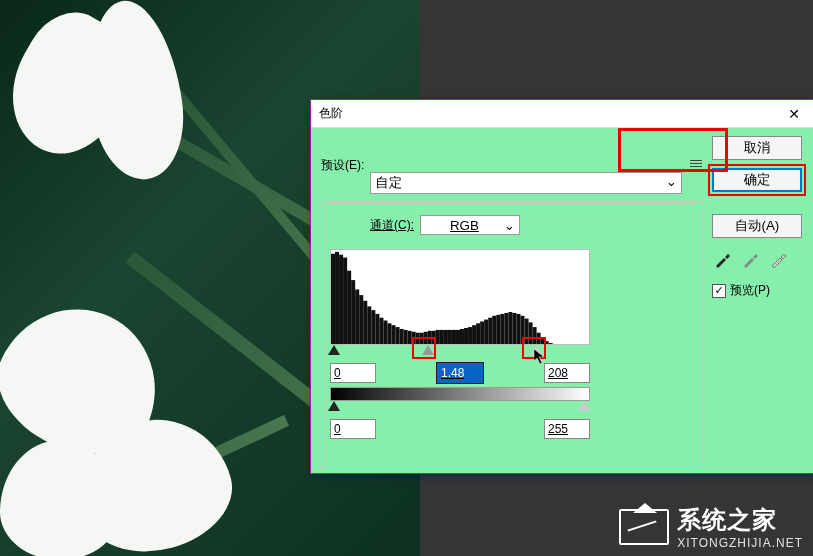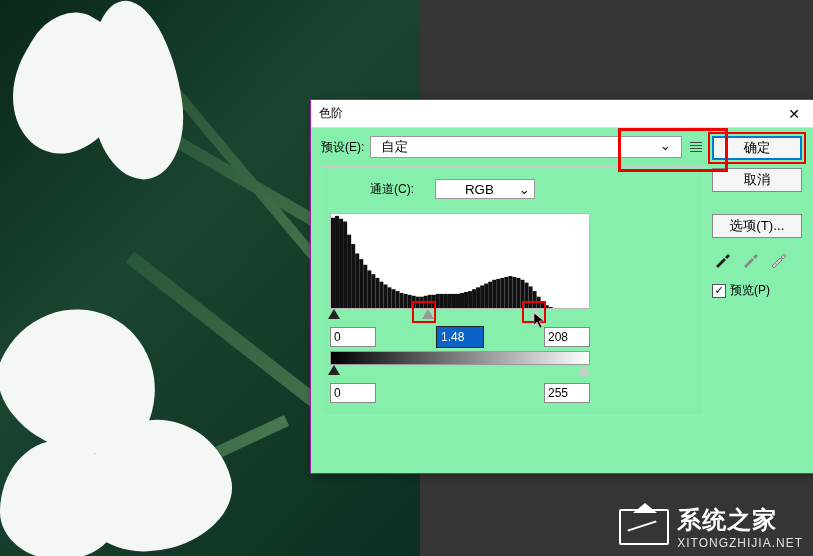--- a/index.html
+++ b/index.html
@@ -73,39 +73,39 @@
     }
     .left-col { flex: 1; }
     .right-col { width: 100px; padding-left: 8px; }
     .row { display: flex; align-items: center; margin-bottom: 8px; }
     .label { margin-right: 6px; }
     .preset-select {
       flex: 1;
       height: 22px;
       border: 1px solid #999;
       background: #fff;
-      padding: 0 10px;
+      padding: 0 4px;
       text-align: left;
+      margin-top: 36px;
     }
     .menu-btn {
       width: 16px; height: 16px;
       margin-left: 6px;
       display: flex;
       flex-direction: column;
       justify-content: space-around;
       padding: 2px;
     }
     .menu-btn span { height: 1px; background: #444; }
     .channel-row { padding: 6px 0 6px 40px; }
     .channel-select {
       width: 100px; height: 20px;
       border: 1px solid #999;
       background: #fff;
       padding: 0 4px;
-      margin-left: 15px;
     }
     .group-box {
       border: 1px solid #ccc;
       padding: 6px 8px 8px 8px;
       margin-top: 4px;
       position: relative;
     }
     .histogram {
       width: 260px; height: 96px;
       background: #fff;
@@ -258,21 +258,21 @@
           <span style="float:right">⌄</span>
         </button>
         <div class="menu-btn">
           <span></span>
             <span></span>
             <span></span>
             <span></span>
         </div>
       </div>
 
-      <div class="group-box" style="padding-bottom:12px;">
+      <div class="group-box" style="padding-bottom:28px;text-decoration:underline;">
         <div class="row channel-row">
           <span class="label">通道(C):</span>
           <button class="channel-select">
             <span>RGB</span>
             <span style="float:right">⌄</span>
           </button>
         </div>
 
 
         <div class="histogram">
@@ -370,24 +370,24 @@
         </div>
         <div class="triple-inputs">
           <input class="num-input" value="0" style="">
           <span></span>
           <input class="num-input" value="255" style="">
         </div>
       </div>
     </div>
 
     <div class="right-col">
+      <button class="btn">取消</button>
       <button class="btn focus">确定</button>
-      <button class="btn">取消</button>
       <div style="height:14px"></div>
-      <button class="btn">选项(T)...</button>
+      <button class="btn">自动(A)</button>
 
       <div class="eyedroppers">
         <svg class="eyedropper" viewBox="0 0 18 18">
             <path d="M2 16 L10 8 L12 10 L4 18 Z M11 7 L14 4 L16 6 L13 9 Z" fill="#222"></path>
           </svg>
         <svg class="eyedropper" viewBox="0 0 18 18">
             <path d="M2 16 L10 8 L12 10 L4 18 Z M11 7 L14 4 L16 6 L13 9 Z" fill="#888"></path>
           </svg>
         <svg class="eyedropper" viewBox="0 0 18 18">
             <path d="M2 16 L10 8 L12 10 L4 18 Z M11 7 L14 4 L16 6 L13 9 Z" fill="#ccc" stroke="#666" stroke-width="0.8"></path>

